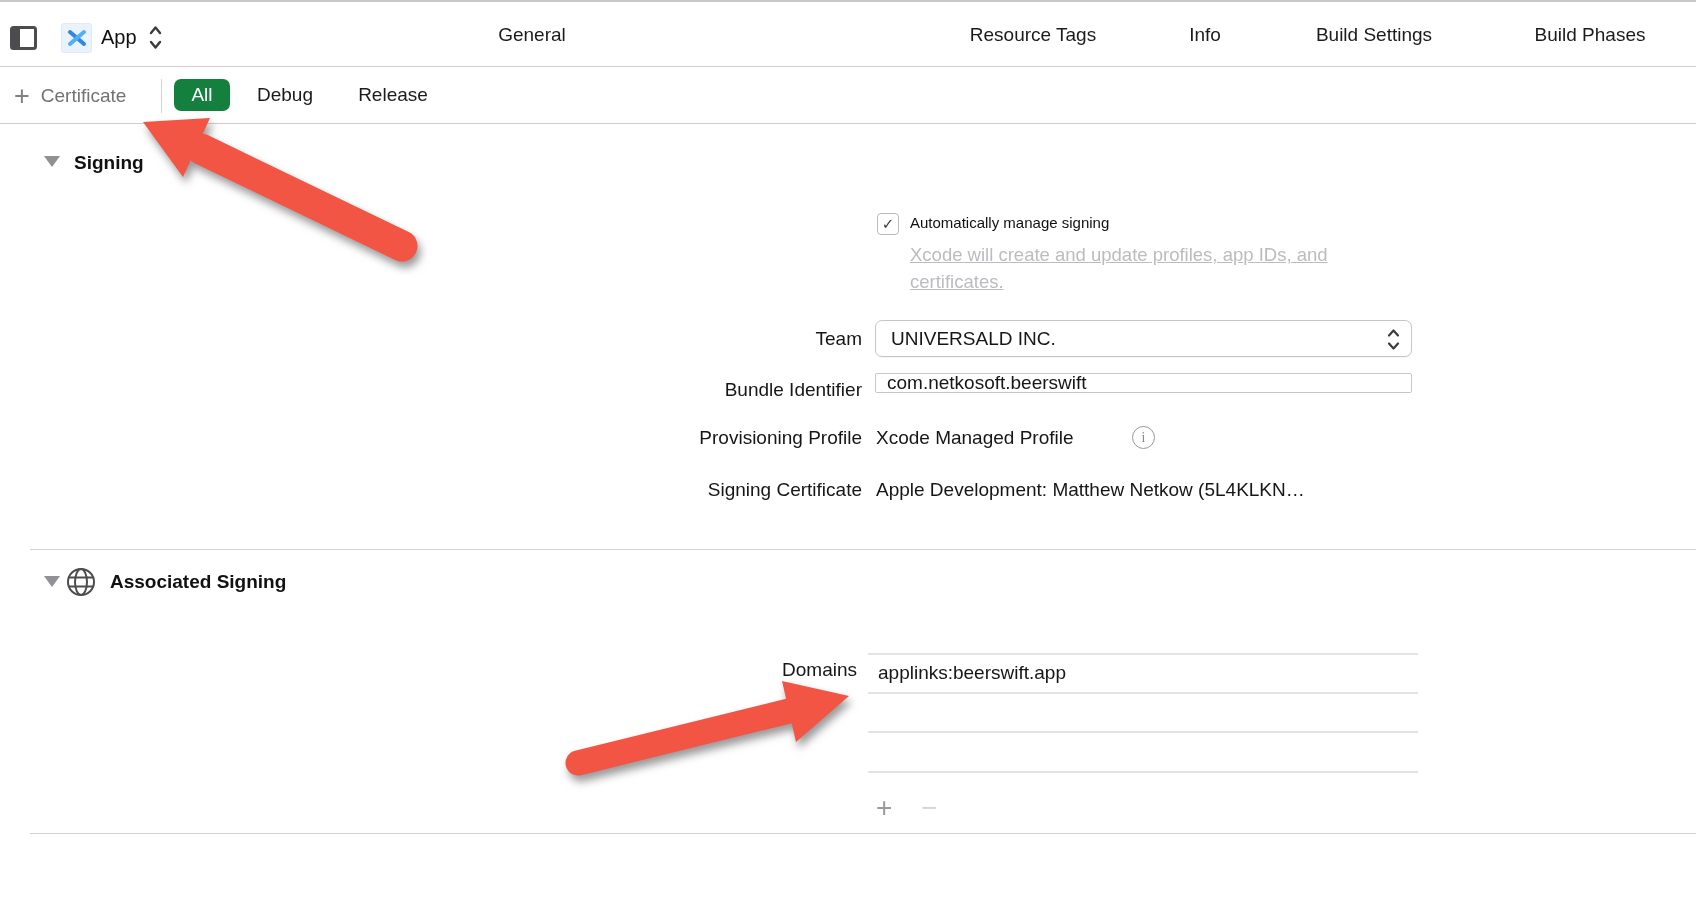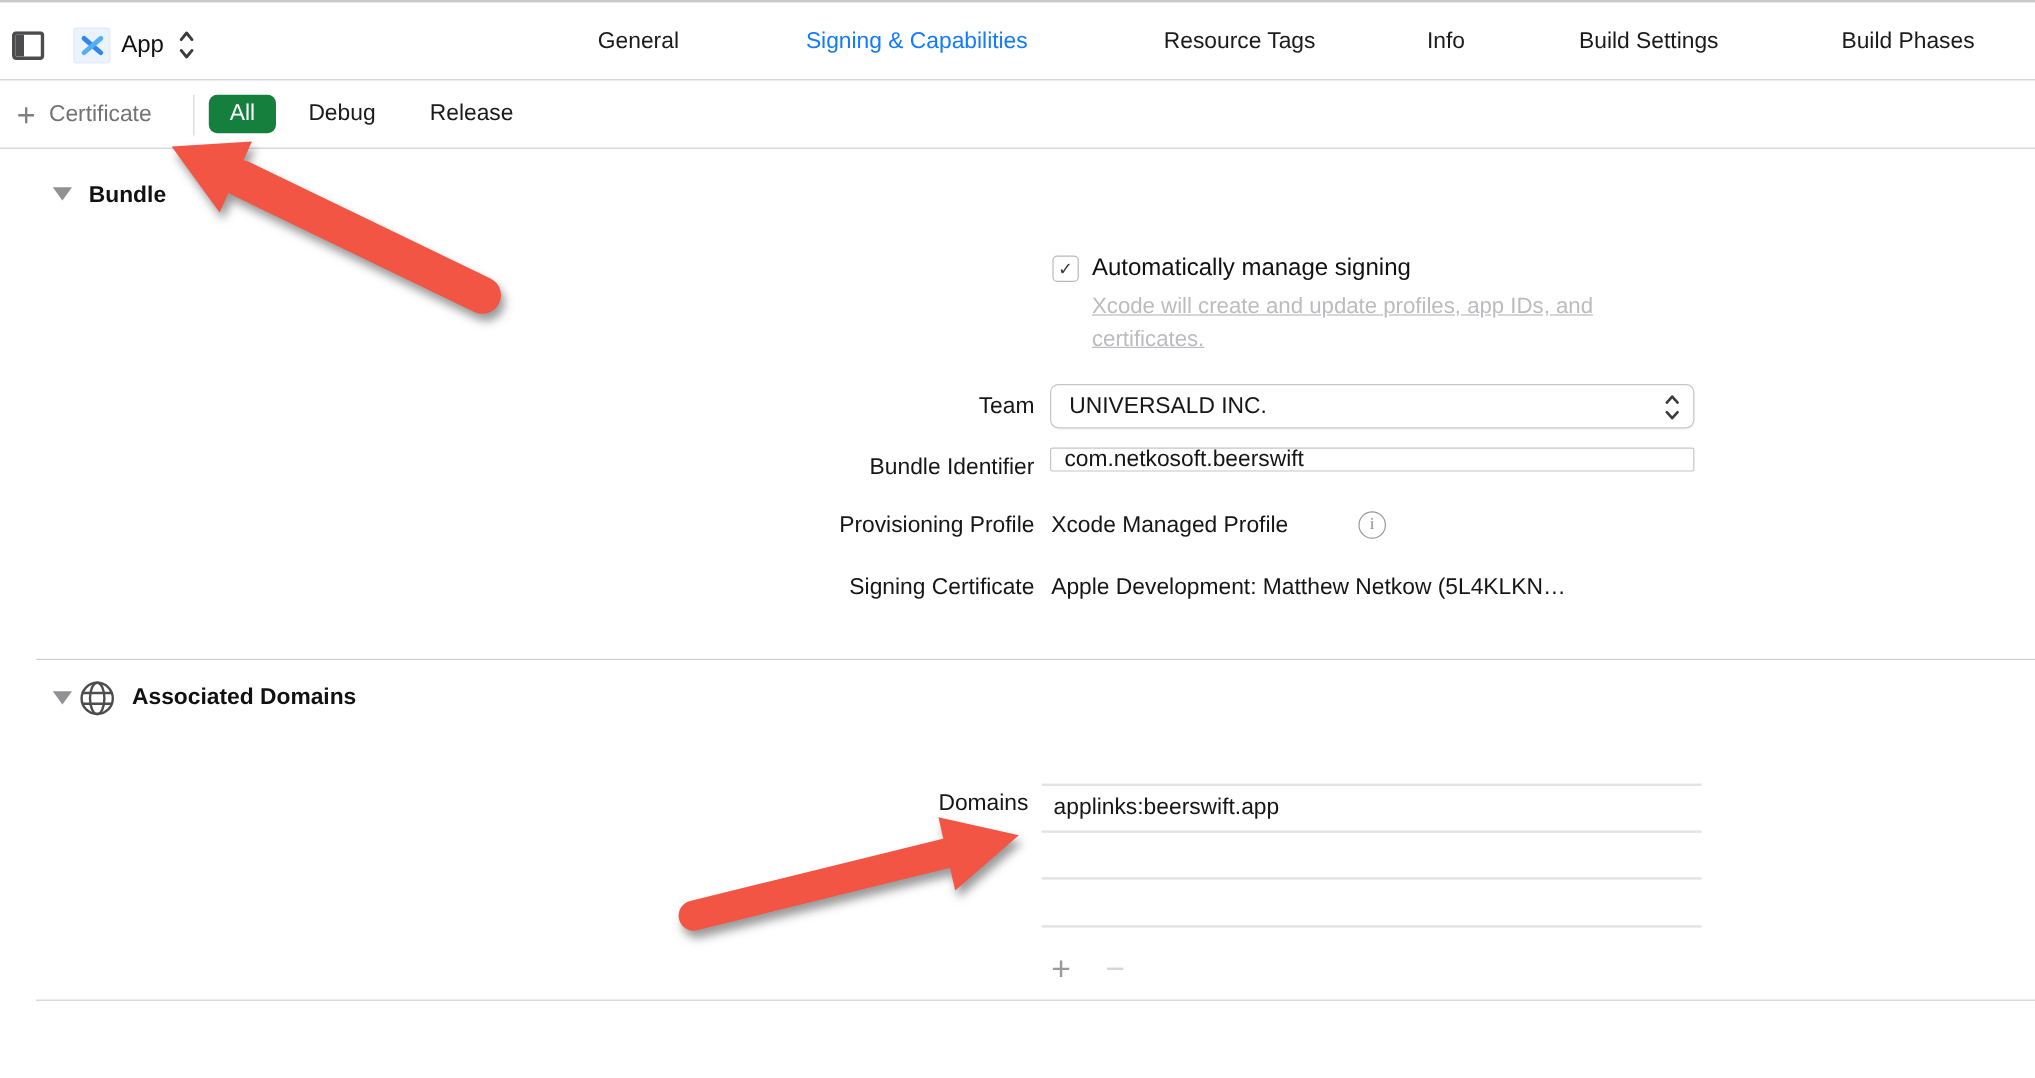--- a/index.html
+++ b/index.html
@@ -37,21 +37,21 @@
   
   .disclosure { position:absolute; width:0; height:0;
                 border-left:8px solid transparent; border-right:8px solid transparent;
                 border-top:11px solid #909095; }
   .sec-title { position:absolute; font-size:19px; font-weight:bold; color:#111; line-height:26px; white-space:nowrap; }
 
   
   .checkbox { position:absolute; left:877px; top:213px; width:22px; height:22px; background:#fff;
               border:1px solid #b9b9bd; border-radius:4px; display:flex; align-items:center; justify-content:center;
               font-size:15px; font-weight:bold; color:#3a3a3c; }
-  .check-label { position:absolute; left:910px; top:210px; font-size:20px; line-height:26px; color:#111; }
+  .check-label { position:absolute; left:910px; top:210px; font-size:15px; line-height:26px; color:#111; }
   .check-desc { position:absolute; left:910px; top:241px; width:480px; font-size:18.5px; line-height:27px; color:#bcbcc0;text-decoration:underline; }
 
   .flabel { position:absolute; right:834px; font-size:19px; line-height:24px; color:#161618;
             text-align:right; white-space:nowrap; }
   .fvalue { position:absolute; font-size:19px; line-height:24px; color:#161618; white-space:nowrap; }
 
   .team-select { position:absolute; left:875px; top:320px; width:537px; height:37px; background:#fff;
                  border:1px solid #c6c6c6; border-radius:7px; box-shadow:0 1px 1px rgba(0,0,0,0.04);
                  display:flex; align-items:center; cursor:default; }
   .team-select .val { margin-left:15px; font-size:19px; color:#161618; }
@@ -93,40 +93,39 @@
       <line x1="18" y1="5" x2="4" y2="17" stroke="#53aef5" stroke-width="4" stroke-linecap="round"></line>
     </svg>
   </div>
   <div class="proj-name">App</div>
   <svg class="proj-stepper" width="15" height="27" viewBox="0 0 15 27">
     <path d="M3 9 L7.5 3.5 L12 9" fill="none" stroke="#3c3c3e" stroke-width="2.4" stroke-linecap="round" stroke-linejoin="round"></path>
     <path d="M3 18 L7.5 23.5 L12 18" fill="none" stroke="#3c3c3e" stroke-width="2.4" stroke-linecap="round" stroke-linejoin="round"></path>
   </svg>
 
   <div class="tab" style="left:532px">General</div>
-  <div class="tab active" style="left:764px">Signing &amp; Capabilities</div>
   <div class="tab" style="left:1033px">Resource Tags</div>
   <div class="tab" style="left:1205px">Info</div>
   <div class="tab" style="left:1590px">Build Phases</div>
   <div class="tab" style="left:1374px">Build Settings</div>
 </div>
 
 <div class="capbar">
   <div class="cap-btn">
     <span class="cap-plus">+</span>
     <span>Certificate</span>
   </div>
   <div class="cap-divider"></div>
   <div class="seg seg-all selected">All</div>
   <div class="seg seg-debug">Debug</div>
   <div class="seg seg-release">Release</div>
 </div>
 
 <div class="disclosure" style="left:44px; top:156px;"></div>
-<div class="sec-title" style="left:74px; top:150px;">Bundle</div>
+<div class="sec-title" style="left:74px; top:150px;">Signing</div>
 
 <div class="checkbox">
   <span>✓</span>
 </div>
 <div class="check-label">Automatically manage signing</div>
 <div class="check-desc">Xcode will create and update profiles, app IDs, and certificates.</div>
 
 <div class="flabel" style="top:327px;">Team</div>
 <div class="team-select">
   <span class="val">UNIVERSALD INC.</span>
@@ -152,21 +151,21 @@
 
 <div class="divider" style="top:549px;"></div>
 
 <div class="disclosure" style="left:44px; top:576px;"></div>
 <svg class="globe" width="32" height="32" viewBox="0 0 32 32">
   <circle cx="16" cy="16" r="13" fill="none" stroke="#4d4d4f" stroke-width="2"></circle>
   <ellipse cx="16" cy="16" rx="6" ry="13" fill="none" stroke="#4d4d4f" stroke-width="2"></ellipse>
   <line x1="3.5" y1="11.5" x2="28.5" y2="11.5" stroke="#4d4d4f" stroke-width="2"></line>
   <line x1="3.5" y1="20.5" x2="28.5" y2="20.5" stroke="#4d4d4f" stroke-width="2"></line>
 </svg>
-<div class="sec-title" style="left:110px; top:569px;">Associated Domains</div>
+<div class="sec-title" style="left:110px; top:569px;">Associated Signing</div>
 
 <div class="flabel" style="right:839px; top:658px;">Domains</div>
 
 <div class="dom-line" style="top:653px;"></div>
 <div class="dom-entry">applinks:beerswift.app</div>
 <div class="dom-line" style="top:692px;"></div>
 <div class="dom-line" style="top:731px;"></div>
 <div class="dom-line" style="top:771px;"></div>
 
 <div class="tbl-btn btn-add">+</div>

